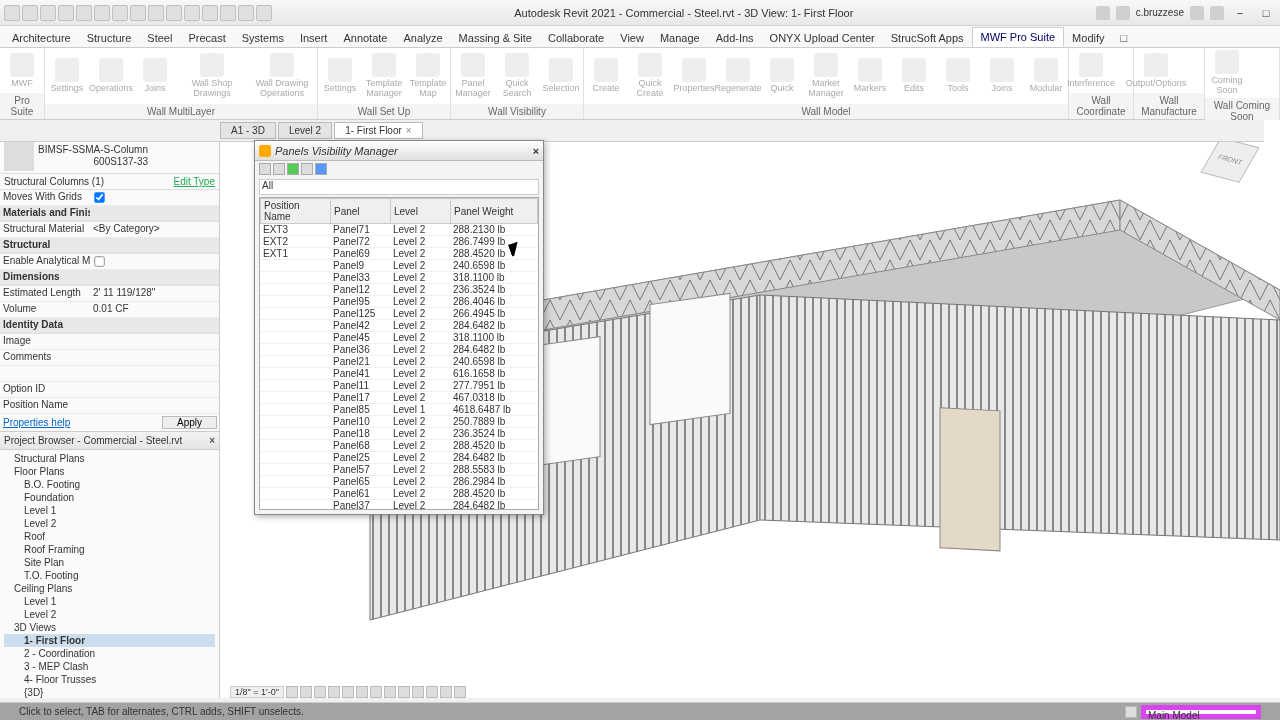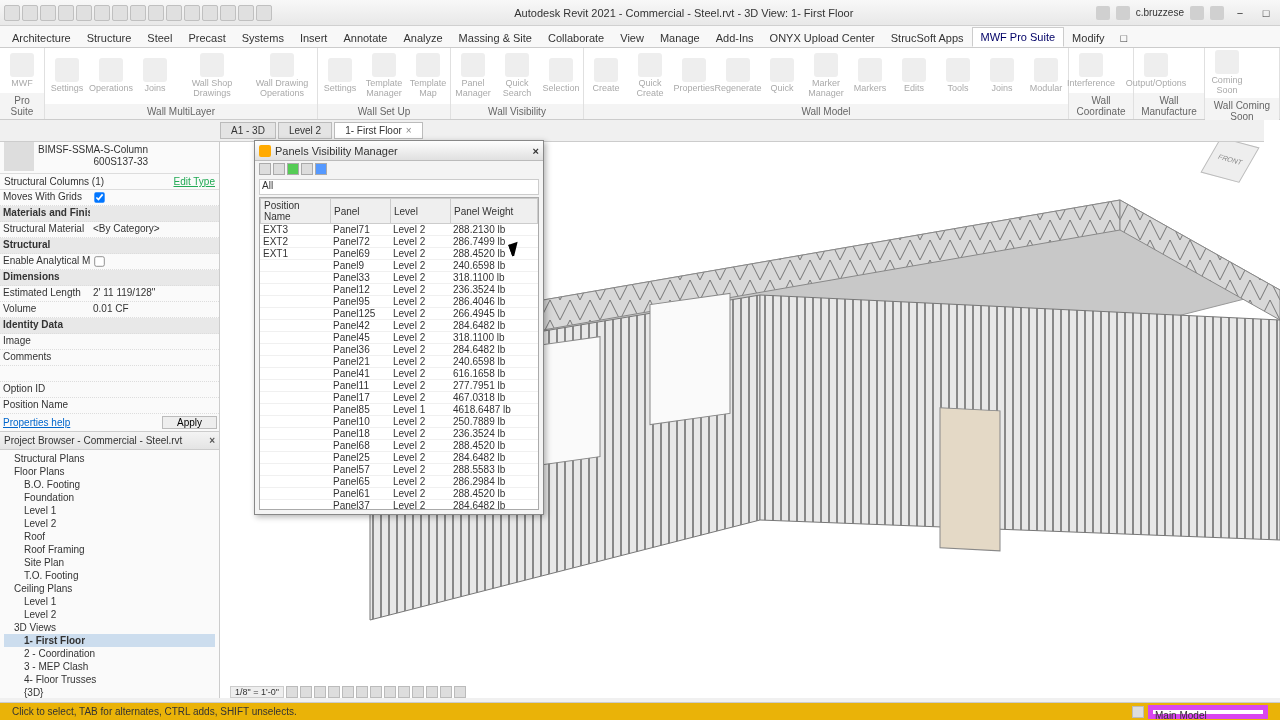--- a/index.html
+++ b/index.html
@@ -64,40 +64,40 @@
 .tree .node.sel { background: #cde; font-weight: bold; }
 
 
 .viewarea { flex: 1; position: relative; background: #fff; }
 .viewarea svg.building { position: absolute; inset: 0; }
 .viewcube { position: absolute; top: 10px; right: 20px; width: 60px; height: 60px; }
 .viewcube .cube { width: 40px; height: 40px; background: #eee; border: 1px solid #bbb; transform: rotate(20deg) skew(-10deg,-5deg); position: absolute; top: 10px; left: 10px; font-size: 7px; text-align:center; line-height:38px; color:#888;}
 
 
 .dialog { position: absolute; left: 254px; top: 140px; width: 290px; height: 375px; background: #f4f4f4; border: 1px solid #888; box-shadow: 2px 2px 6px rgba(0,0,0,0.3); z-index: 50; display:flex; flex-direction:column;}
-.dialog-title { height: 20px; background: linear-gradient(#fefefe,#e0e0e0); border-bottom: 1px solid #bbb; display:flex; align-items:center; padding: 0 4px; font-size: 11px; }
+.dialog-title { height: 20px; background: linear-gradient(#fefefe,#e0e0e0); border-bottom: 1px solid #bbb; display:flex; align-items:center; padding: 0 4px; font-size: 11px; font-style: italic; }
 .dialog-title .dicon { width: 12px; height: 12px; background: #fa0; margin-right: 4px; border-radius:2px;}
 .dialog-title .dx { margin-left: auto; cursor: pointer; font-weight: bold; }
 .dialog-toolbar { height: 18px; padding: 2px 4px; display:flex; gap:2px; }
 .dialog-toolbar .dtbtn { width: 12px; height: 12px; background: #ddd; border:1px solid #aaa;}
 .dialog-filter { height: 16px; background: #fff; margin: 0 4px; border:1px solid #ccc; font-size:10px; padding:0 2px;}
 .dialog-grid { flex:1; margin: 2px 4px 4px; background:#fff; border:1px solid #aaa; overflow:hidden; font-size:10px;}
 .dialog-grid table { width:100%; border-collapse: collapse; }
 .dialog-grid th { background: #efefef; border: 1px solid #ccc; padding: 1px 3px; text-align:left; font-weight:normal; position:sticky; top:0;}
 .dialog-grid td { border-bottom: 1px solid #f0f0f0; padding: 0px 3px; height: 11px; line-height: 11px;}
 .dialog-grid tbody { display:block; max-height: 298px; overflow:hidden;}
 .dialog-grid thead, .dialog-grid tbody tr { display:table; width:100%; table-layout:fixed;}
 .dialog-grid .c1{width:70px;} .dialog-grid .c2{width:60px;} .dialog-grid .c3{width:60px;} .dialog-grid .c4{width:auto; text-align:left;}
 
 
 .cursor { position: absolute; left: 510px; top: 243px; width: 14px; height: 18px; z-index: 100; pointer-events:none;}
 .cursor::before { content:""; position:absolute; width:0;height:0; border-left:2px solid black; border-right:8px solid transparent; border-top:12px solid black; transform: rotate(-20deg);}
 
 
-.statusbar { position: absolute; bottom: 0; left: 0; right: 0; height: 18px; background: #eab308; border-top: 1px solid #ccc; font-size: 10px; padding: 2px 12px; display:flex; align-items:center;gap:30px;}
+.statusbar { position: absolute; bottom: 0; left: 0; right: 0; height: 18px; background: #a3a3a3; border-top: 1px solid #ccc; font-size: 10px; padding: 2px 19px; display:flex; align-items:center;gap:30px;}
 .statusbar .mid { margin-left: auto; display:flex; align-items:center; gap:4px;}
 .statusbar .modelcombo { width: 120px; height: 14px; border:5px solid #d946ef; background:#fff; padding:0 2px;}
 .viewctrl { position:absolute; left:230px; bottom:20px; height:16px; display:flex; gap:2px; align-items:center; font-size:9px;}
 .viewctrl .scale { padding:0 4px; background:#eee; border:1px solid #ccc;}
 .viewctrl .vicon { width:12px;height:12px;background:#ddd;border:1px solid #bbb;}
 </style>
 </head>
 <body>
 
 <div class="titlebar">

